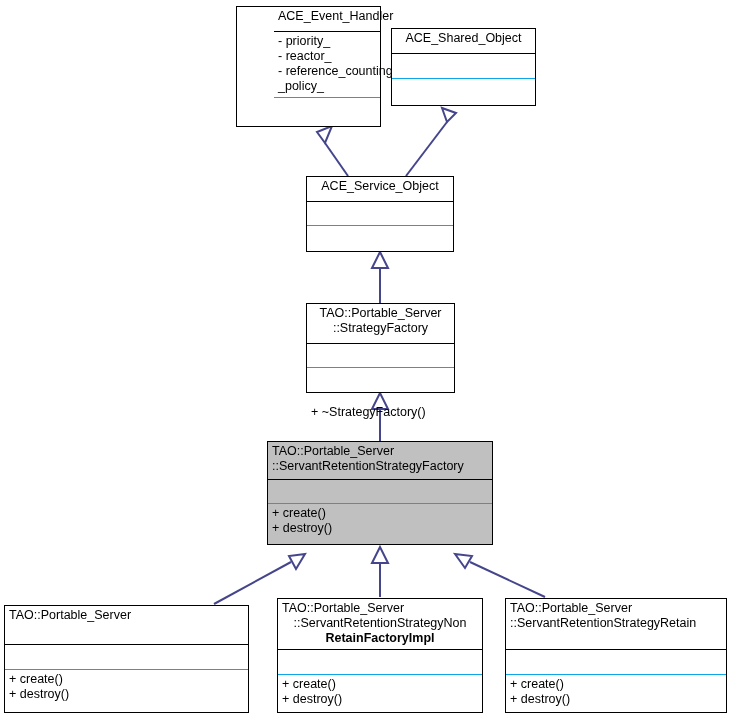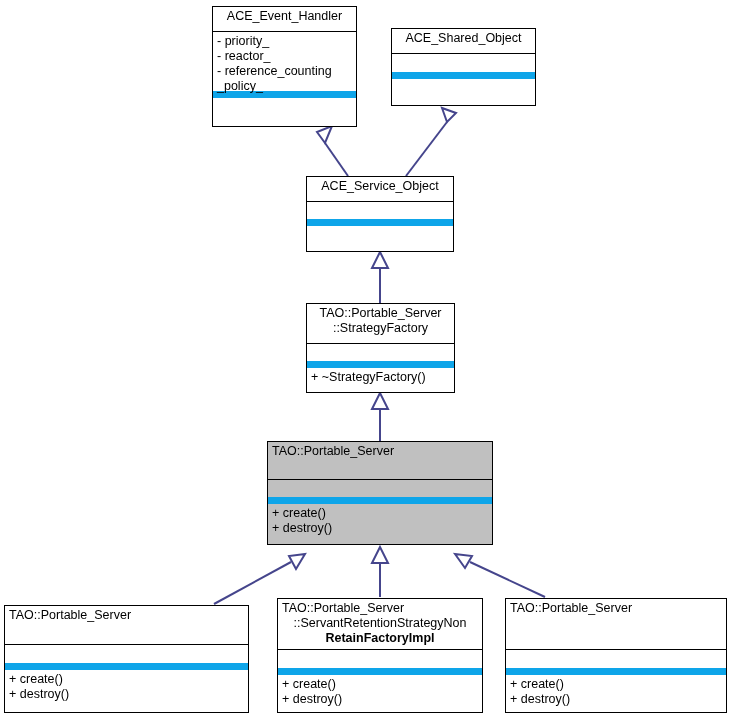--- a/index.html
+++ b/index.html
@@ -45,21 +45,21 @@
   }
   .compartment.title {
     text-align: center;
     border-bottom: 1px solid #000000;
   }
   .compartment.title.left {
     text-align: left;
   }
   .compartment.attrs {
     text-align: left;
-    border-bottom: 7px solid #0ea5e9;
+    border-bottom: 1px solid #0ea5e9;
   }
   .compartment.ops {
     text-align: left;
   }
   .compartment .line {
     white-space: pre;
   }
   .empty-row {
     min-height: 14px;
   }
@@ -100,21 +100,21 @@
       <line x1="380" y1="597" x2="380" y2="563" stroke="#45458c" stroke-width="2"></line>
       <polygon points="380,547 372,563 388,563" fill="#ffffff" stroke="#45458c" stroke-width="2" stroke-linejoin="miter"></polygon>
     </g>
 
     <g>
       <line x1="545" y1="597" x2="470" y2="562" stroke="#45458c" stroke-width="2"></line>
       <polygon points="455,554 465,568 472,556" fill="#ffffff" stroke="#45458c" stroke-width="2" stroke-linejoin="miter"></polygon>
     </g>
   </svg>
 
-  <div class="uml-class" style="left:212px; top:6px; width:145px; height:121px;">
+  <div class="uml-class" style="left:236px; top:6px; width:145px; height:121px;padding-left:37px;">
     <div class="compartment title" style="height:25px;">
       <div class="line">ACE_Event_Handler</div>
     </div>
     <div class="compartment attrs" style="height:66px;">
       <div class="line">- priority_</div>
       <div class="line">- reactor_</div>
       <div class="line">- reference_counting</div>
       <div class="line">_policy_</div>
     </div>
     <div class="compartment ops empty-row" style="height:27px;"></div>
@@ -135,28 +135,29 @@
     <div class="compartment attrs empty-row" style="height:24px;"></div>
     <div class="compartment ops empty-row" style="height:25px;"></div>
   </div>
 
   <div class="uml-class" style="left:306px; top:303px; width:149px; height:90px;">
     <div class="compartment title" style="height:40px;">
       <div class="line">TAO::Portable_Server</div>
       <div class="line">::StrategyFactory</div>
     </div>
     <div class="compartment attrs empty-row" style="height:24px;"></div>
-    <div class="compartment ops" style="height:24px;">
+    <div class="compartment ops" style="height:24px;margin-top:35px;">
       <div class="line">+ ~StrategyFactory()</div>
     </div>
   </div>
 
   <div class="uml-class highlight" style="left:267px; top:441px; width:226px; height:104px;">
     <div class="compartment title left" style="height:38px;">
       <div class="line">TAO::Portable_Server</div>
+      <div class="line">::ServantRetentionStrategyFactory</div>
     </div>
     <div class="compartment attrs empty-row" style="height:24px;"></div>
     <div class="compartment ops" style="height:40px;">
       <div class="line">+ create()</div>
       <div class="line">+ destroy()</div>
     </div>
   </div>
 
   <div class="uml-class" style="left:4px; top:605px; width:245px; height:108px;">
     <div class="compartment title left" style="height:39px;">
@@ -178,20 +179,21 @@
     <div class="compartment attrs empty-row" style="height:25px;"></div>
     <div class="compartment ops" style="height:37px;">
       <div class="line">+ create()</div>
       <div class="line">+ destroy()</div>
     </div>
   </div>
 
   <div class="uml-class" style="left:505px; top:598px; width:222px; height:115px;">
     <div class="compartment title" style="height:51px; text-align:center;">
       <div class="line" style="text-align:left;">TAO::Portable_Server</div>
+      <div class="line" style="text-align:left;">::ServantRetentionStrategyRetain</div>
     </div>
     <div class="compartment attrs empty-row" style="height:25px;"></div>
     <div class="compartment ops" style="height:37px;">
       <div class="line">+ create()</div>
       <div class="line">+ destroy()</div>
     </div>
   </div>
 
 </div>
 

